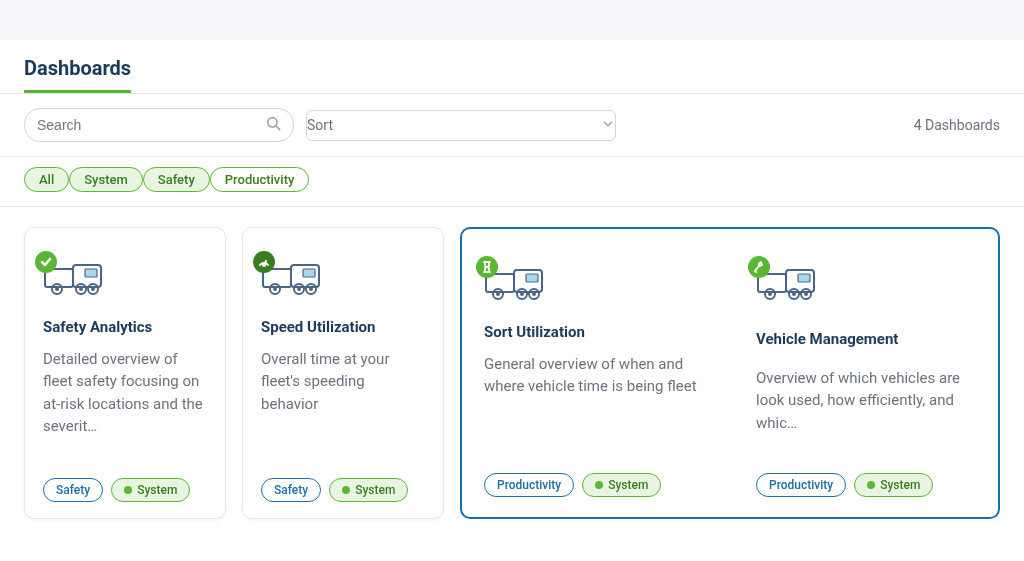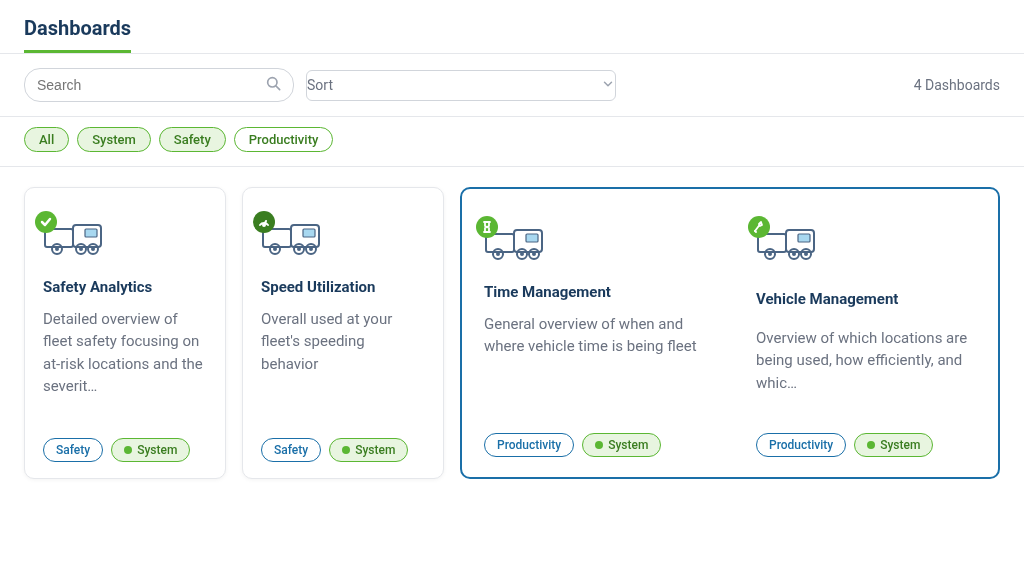--- a/index.html
+++ b/index.html
@@ -17,20 +17,21 @@
       font-size: 20px;
       font-weight: 700;
       color: #1a3a5c;
       padding-bottom: 10px;
     }
 
     .header-border-wrapper {
       padding: 0 0 0 0;
       border-bottom: 1px solid #e5e7eb;
       width: 100%;
+      margin-top: 40px;
     }
 
     .header-title-wrap {
       padding: 16px 24px 0 24px;
     }
 
     
     .toolbar {
       display: flex;
       align-items: center;
@@ -90,21 +91,21 @@
       margin-left: auto;
       font-size: 14px;
       color: #6b7280;
       text-align: right;
     }
 
     
     .filter-row {
       display: flex;
       align-items: center;
-      gap: 8px;
+      gap: 0;
       padding: 10px 24px 14px 24px;
       border-bottom: 1px solid #e5e7eb;
     }
 
     .filter-tag {
       border-radius: 20px;
       padding: 4px 14px;
       font-size: 13px;
       font-weight: 500;
       cursor: pointer;
@@ -361,21 +362,21 @@
             <circle cx="14" cy="32" r="5" fill="none" stroke="#4b6584" stroke-width="2"></circle>
             <circle cx="14" cy="32" r="2" fill="#4b6584"></circle>
             <circle cx="50" cy="32" r="5" fill="none" stroke="#4b6584" stroke-width="2"></circle>
             <circle cx="50" cy="32" r="2" fill="#4b6584"></circle>
             <circle cx="38" cy="32" r="5" fill="none" stroke="#4b6584" stroke-width="2"></circle>
             <circle cx="38" cy="32" r="2" fill="#4b6584"></circle>
           </svg>
         </div>
       </div>
       <div class="card-title">Speed Utilization</div>
-      <div class="card-desc">Overall used at your fleet's speeding behavior</div>
+      <div class="card-desc">Overall time at your fleet's speeding behavior</div>
       <div class="card-tags">
         <span class="tag safety-tag">Safety</span>
         <span class="tag system-tag">
           <span class="dot"></span>System
         </span>
       </div>
     </div>
 
     <div class="selected-group">
 
@@ -394,21 +395,21 @@
               <rect x="2" y="12" width="28" height="18" rx="2" fill="none" stroke="#4b6584" stroke-width="2"></rect>
               <circle cx="14" cy="32" r="5" fill="none" stroke="#4b6584" stroke-width="2"></circle>
               <circle cx="14" cy="32" r="2" fill="#4b6584"></circle>
               <circle cx="50" cy="32" r="5" fill="none" stroke="#4b6584" stroke-width="2"></circle>
               <circle cx="50" cy="32" r="2" fill="#4b6584"></circle>
               <circle cx="38" cy="32" r="5" fill="none" stroke="#4b6584" stroke-width="2"></circle>
               <circle cx="38" cy="32" r="2" fill="#4b6584"></circle>
             </svg>
           </div>
         </div>
-        <div class="card-title">Time Management</div>
+        <div class="card-title">Sort Utilization</div>
         <div class="card-desc">General overview of when and where vehicle time is being fleet</div>
         <div class="card-tags">
           <span class="tag productivity-tag">Productivity</span>
           <span class="tag system-tag">
             <span class="dot"></span>System
           </span>
         </div>
       </div>
 
       <div class="card" style="border:none; box-shadow:none; background:#fff;gap:17px;">
@@ -429,21 +430,21 @@
               <circle cx="14" cy="32" r="5" fill="none" stroke="#4b6584" stroke-width="2"></circle>
               <circle cx="14" cy="32" r="2" fill="#4b6584"></circle>
               <circle cx="50" cy="32" r="5" fill="none" stroke="#4b6584" stroke-width="2"></circle>
               <circle cx="50" cy="32" r="2" fill="#4b6584"></circle>
               <circle cx="38" cy="32" r="5" fill="none" stroke="#4b6584" stroke-width="2"></circle>
               <circle cx="38" cy="32" r="2" fill="#4b6584"></circle>
             </svg>
           </div>
         </div>
         <div class="card-title">Vehicle Management</div>
-        <div class="card-desc">Overview of which locations are being used, how efficiently, and whic…</div>
+        <div class="card-desc">Overview of which vehicles are look used, how efficiently, and whic…</div>
         <div class="card-tags">
           <span class="tag productivity-tag">Productivity</span>
           <span class="tag system-tag">
             <span class="dot"></span>System
           </span>
         </div>
       </div>
 
     </div>
 

